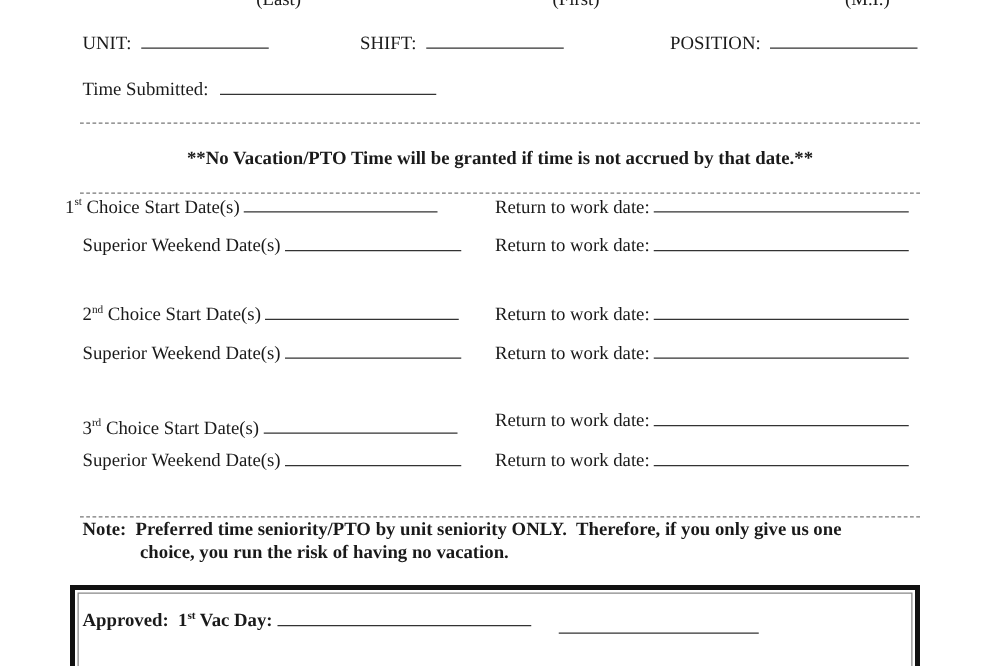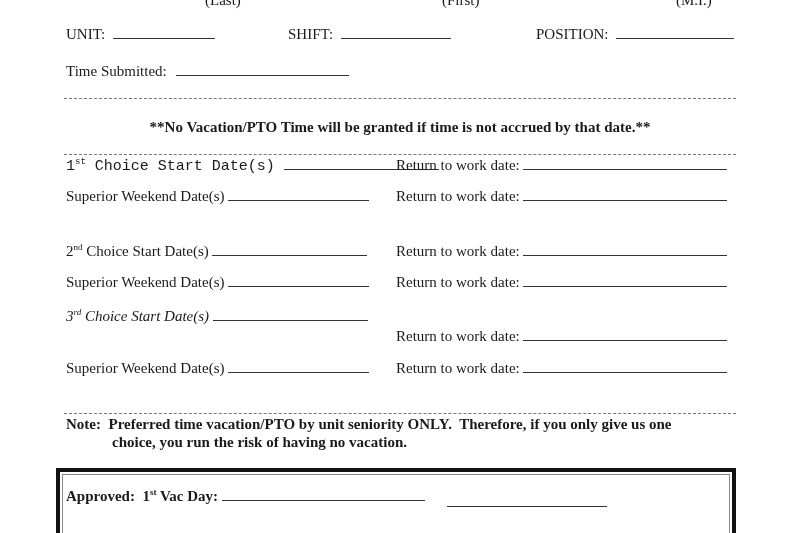--- a/index.html
+++ b/index.html
@@ -47,21 +47,21 @@
   <span>Time Submitted:</span>
   <span class="blank" style="width:173px; margin-left:6px;"></span>
 </div>
 
 <div class="rule" style="top:98px;"></div>
 
 <div class="abs field bold" style="left:0; width:800px; text-align:center; top:119px;">**No Vacation/PTO Time will be granted if time is not accrued by that date.**</div>
 
 <div class="rule" style="top:154px;"></div>
 
-<div class="abs field" style="left:66px; top:157px;font-family:Liberation Mono, monospace;">
+<div class="abs field" style="left:52px; top:157px;">
   <span>1</span><sup>st</sup>
   <span>Choice Start Date(s)</span>
   <span class="blank" style="width:155px;"></span>
 </div>
 <div class="abs field" style="left:396px; top:157px;">
   <span>Return to work date:</span>
   <span class="blank" style="width:204px;"></span>
 </div>
 <div class="abs field" style="left:66px; top:188px;">
   <span>Superior Weekend Date(s)</span>
@@ -83,41 +83,41 @@
 </div>
 <div class="abs field" style="left:66px; top:274px;">
   <span>Superior Weekend Date(s)</span>
   <span class="blank" style="width:141px;"></span>
 </div>
 <div class="abs field" style="left:396px; top:274px;">
   <span>Return to work date:</span>
   <span class="blank" style="width:204px;"></span>
 </div>
 
-<div class="abs field" style="left:66px; top:308px;font-style:italic;">
+<div class="abs field" style="left:66px; top:334px;">
   <span>3</span><sup>rd</sup>
   <span>Choice Start Date(s)</span>
   <span class="blank" style="width:155px;"></span>
 </div>
 <div class="abs field" style="left:396px; top:328px;">
   <span>Return to work date:</span>
   <span class="blank" style="width:204px;"></span>
 </div>
 <div class="abs field" style="left:66px; top:360px;">
   <span>Superior Weekend Date(s)</span>
   <span class="blank" style="width:141px;"></span>
 </div>
 <div class="abs field" style="left:396px; top:360px;">
   <span>Return to work date:</span>
   <span class="blank" style="width:204px;"></span>
 </div>
 
 <div class="rule" style="top:413px;"></div>
 
-<div class="abs field bold" style="left:66px; top:416px; white-space:pre;">Note:  Preferred time vacation/PTO by unit seniority ONLY.  Therefore, if you only give us one</div>
+<div class="abs field bold" style="left:66px; top:416px; white-space:pre;">Note:  Preferred time seniority/PTO by unit seniority ONLY.  Therefore, if you only give us one</div>
 <div class="abs field bold" style="left:112px; top:434px;">choice, you run the risk of having no vacation.</div>
 
 <div class="box">
   <div class="box-inner"></div>
 </div>
 <div class="abs field bold" style="left:66px; top:488px; white-space:pre;font-family:Liberation Serif, serif;"><span>Approved:  1</span><sup>st</sup><span> Vac Day:</span> <span class="blank" style="width:203px;"></span></div>
 <div class="abs field bold" style="left:447px; top:494px;">
   <span class="blank" style="width:160px;"></span>
 </div>
 

